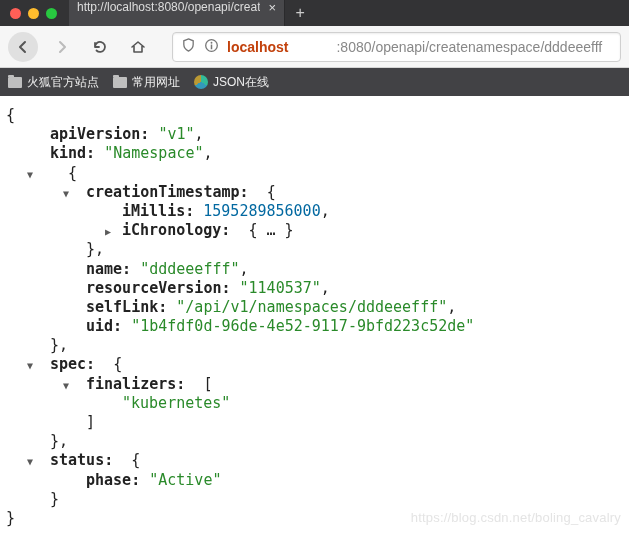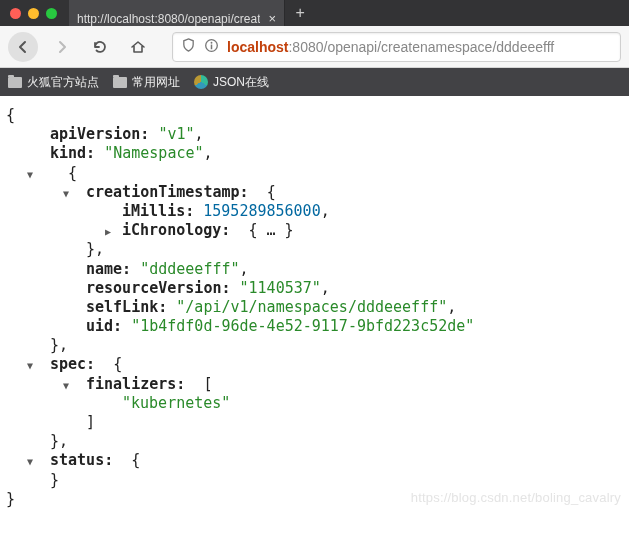--- a/index.html
+++ b/index.html
@@ -22,21 +22,21 @@
     align-items: center;
     gap: 7px;
     padding: 0 12px 0 10px;
   }
   .dot { width: 11px; height: 11px; border-radius: 50%; }
   .dot.red { background: #ff5f57; }
   .dot.yellow { background: #febc2e; }
   .dot.green { background: #28c840; }
   .tab {
     display: flex;
-    align-items: flex-end;
+    align-items: flex-start;
     max-width: 230px;
     background: #48484b;
     color: #ddd;
     font-size: 12px;
     padding: 0 8px;
     gap: 8px;
     border-right: 1px solid #2a2a2c;
   }
   .tab-title { flex: 1; overflow: hidden; white-space: nowrap; text-overflow: clip; }
   .tab-close { font-size: 13px; color: #ddd; cursor: pointer; }
@@ -87,21 +87,21 @@
     gap: 8px;
     font-size: 14px;
     color: #666;
     overflow: hidden;
     margin-left: 10px;
     box-shadow: 0 1px 2px rgba(0,0,0,0.08) inset;
   }
   .addr .shield { color: #777; flex-shrink:0; }
   .addr .info { color: #777; flex-shrink:0; }
   .addr .host-strong { color: #c2410c; font-weight: 600; }
-  .addr .url-path { color: #888; white-space: nowrap; overflow: hidden; }
+  .addr .url-path { color: #888; white-space: nowrap; overflow: hidden; padding-left: 48px; }
   
   .bookbar {
     height: 28px;
     background: #424245;
     display: flex;
     align-items: center;
     padding: 0 8px;
     gap: 14px;
     font-size: 12px;
     color: #eee;
@@ -276,19 +276,20 @@
   <div class="row"><span class="indent" style="width:54px"></span><span class="twisty">▼</span><span class="indent" style="width:12px"></span><span class="key">finalizers:</span><span>  </span><span class="punc">[</span></div>
 
   <div class="row"><span class="indent" style="width:116px"></span><span class="str">"kubernetes"</span></div>
 
   <div class="row"><span class="indent" style="width:80px"></span><span class="punc">]</span></div>
 
   <div class="row"><span class="indent" style="width:44px"></span><span class="punc">},</span></div>
 
   <div class="row"><span class="indent" style="width:18px"></span><span class="twisty">▼</span><span class="indent" style="width:12px"></span><span class="key">status:</span><span>  </span><span class="punc">{</span></div>
 
+  <div class="row"><span class="indent" style="width:80px"></span><span class="key">phase:</span><span> </span><span class="str">"Active"</span></div>
 
   <div class="row"><span class="indent" style="width:44px"></span><span class="punc">}</span></div>
 
   <div class="row"><span class="punc">}</span></div>
 
   <div class="watermark">https://blog.csdn.net/boling_cavalry</div>
 </div>
 
 </body></html>

